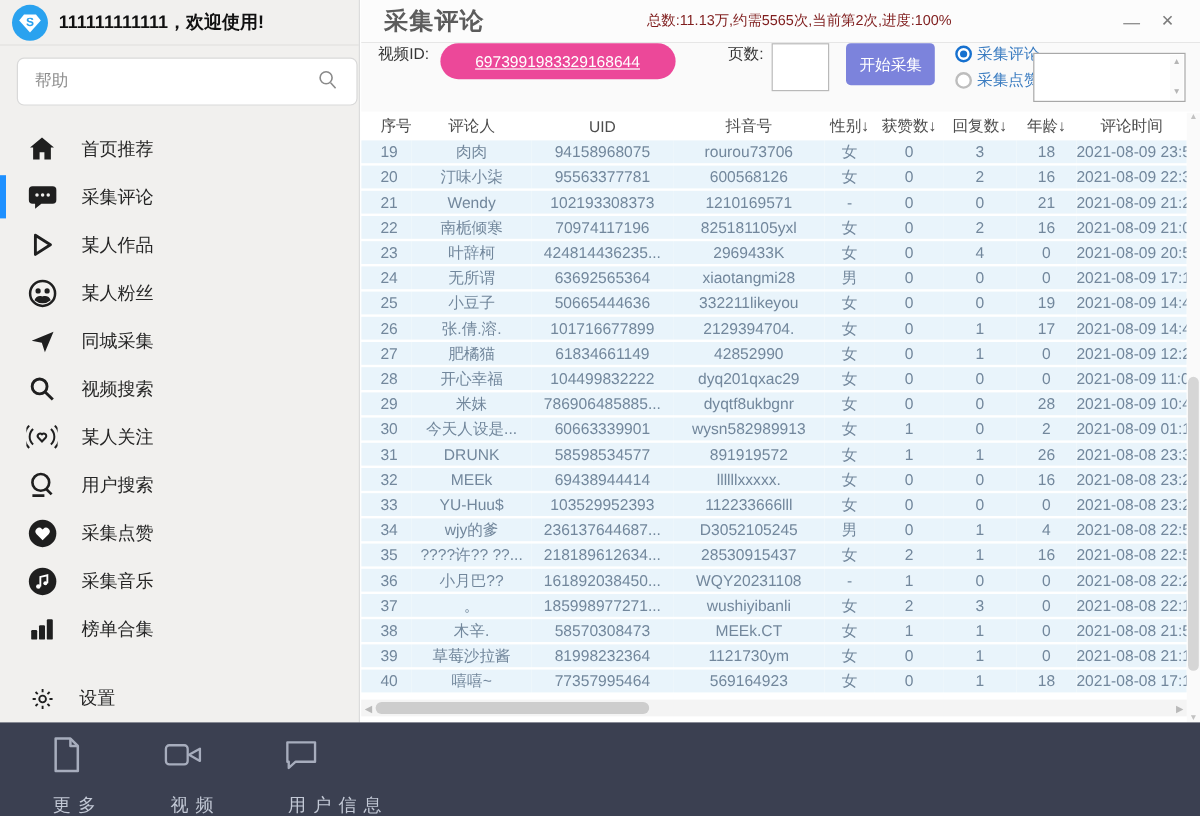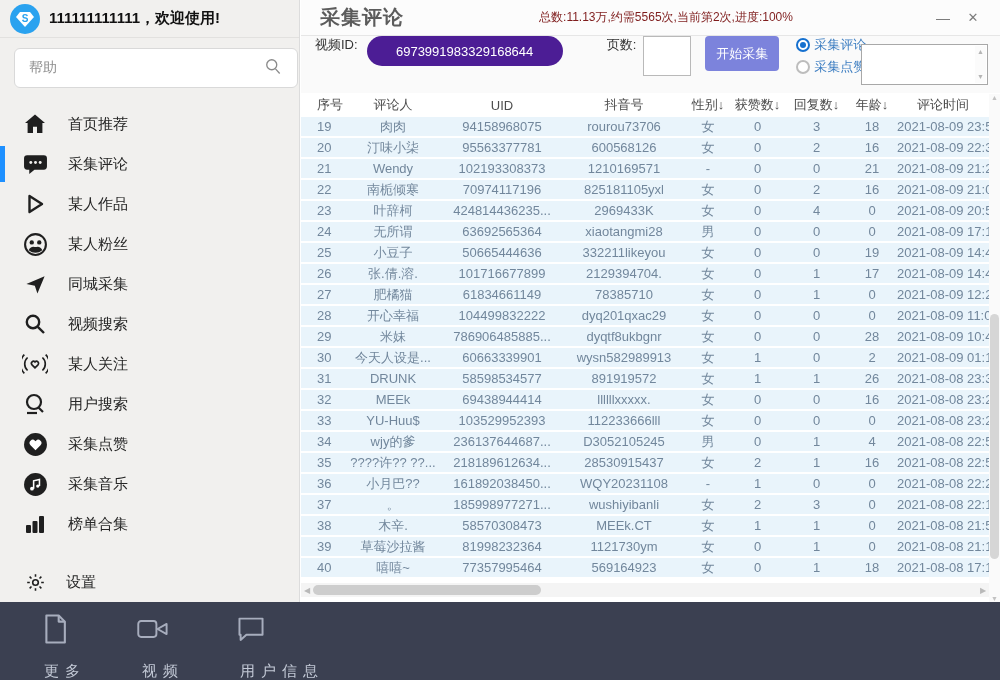--- a/index.html
+++ b/index.html
@@ -36,22 +36,22 @@
             border-bottom:1px solid #e6e6e6;padding:0 12px 0 19px;}
   .m-title{font-size:20px;font-weight:bold;color:#5c5c5c;letter-spacing:1px;}
   .m-stats{flex:1;text-align:center;font-size:12px;color:#7f1d1d;}
   .winbtn{width:30px;text-align:center;font-size:14px;color:#7c7c7c;cursor:default;}
   .winbtn.close{font-size:13px;}
 
   .m-controls{position:relative;height:57px;background:#fafafa;display:flex;align-items:flex-start;}
   .ctl-label{font-size:13px;color:#333;}
   .vid-label{margin-left:14px;}
   .vid-input{margin-left:9px;width:196px;height:30px;border:none;border-radius:15px;
-             background:#4c1d95;color:#fff;font-size:13px;text-align:center;outline:none;
-             font-family:inherit;}
+             background:#ec4899;color:#fff;font-size:13px;text-align:center;outline:none;
+             font-family:inherit;text-decoration:underline;}
   .pages-label{margin-left:44px;}
   .pages-input{margin-left:7px;width:48px;height:40px;border:1px solid #b9b9b9;background:#fff;
                outline:none;font-size:14px;text-align:center;font-family:inherit;}
   .start-btn{margin-left:14px;width:74px;height:35px;border:none;border-radius:4px;
              background:#7c83dc;color:#fff;font-size:13px;cursor:default;font-family:inherit;}
   .radio-group{margin-left:17px;display:flex;flex-direction:column;gap:4px;}
   .radio-row{display:flex;align-items:center;gap:4px;}
   .radio-dot{width:14px;height:14px;border-radius:50%;position:relative;flex:0 0 14px;}
   .radio-dot.on{border:2px solid #1570cf;background:#fff;}
   .radio-dot.on::after{content:"";position:absolute;left:2px;top:2px;width:6px;height:6px;
@@ -399,21 +399,21 @@
               <td class="c4">女</td>
               <td class="c5">0</td>
               <td class="c6">1</td>
               <td class="c7">17</td>
               <td class="c8">2021-08-09 14:4</td>
             </tr>
             <tr>
               <td class="c0">27</td>
               <td class="c1">肥橘猫</td>
               <td class="c2">61834661149</td>
-              <td class="c3">78385710</td>
+              <td class="c3">42852990</td>
               <td class="c4">女</td>
               <td class="c5">0</td>
               <td class="c6">1</td>
               <td class="c7">0</td>
               <td class="c8">2021-08-09 12:2</td>
             </tr>
             <tr>
               <td class="c0">28</td>
               <td class="c1">开心幸福</td>
               <td class="c2">104499832222</td>

